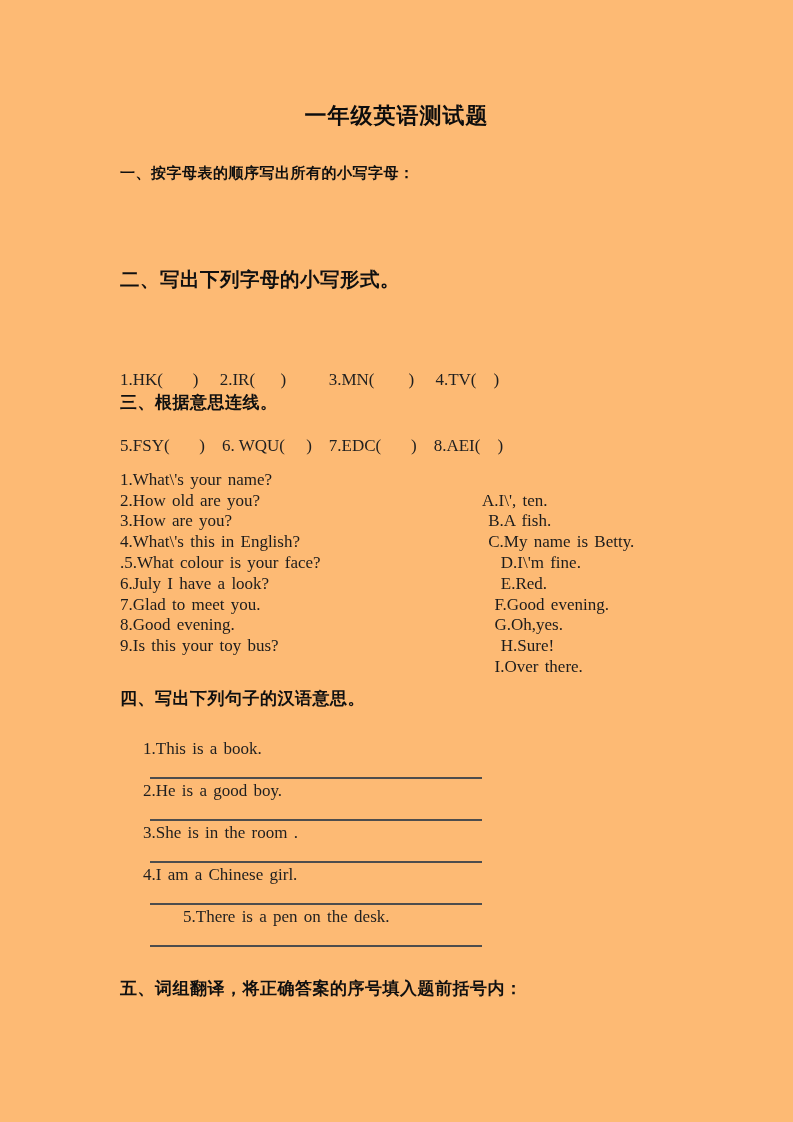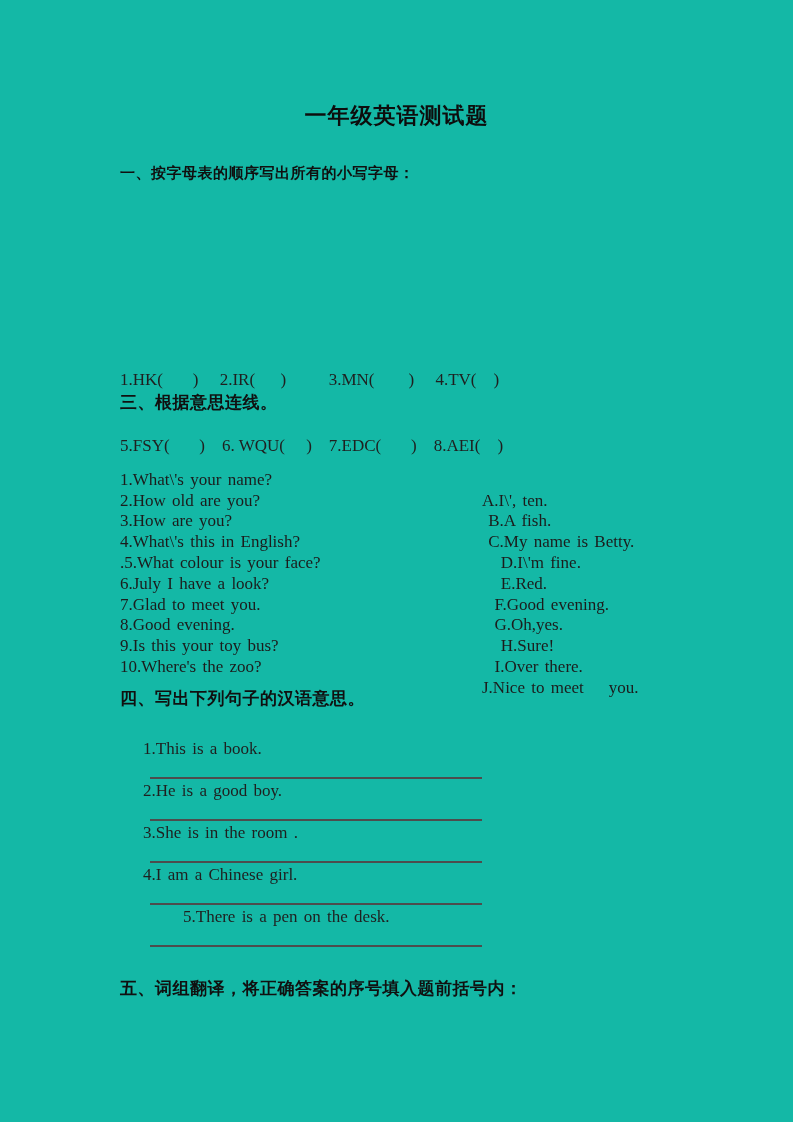--- a/index.html
+++ b/index.html
@@ -1,21 +1,21 @@
 <!DOCTYPE html>
 <html><head>
 <meta charset="utf-8">
 <style>
   * { box-sizing: border-box; }
   html, body { margin: 0; padding: 0; background: #ffffff; }
   .page {
     position: relative;
     width: 793px;
     height: 1122px;
-    background: #14b8a6;
+    background: #fdba74;
     overflow: hidden;
     color: #1c1c1c;
     font-family: "Liberation Serif", "DejaVu Serif", serif;
   }
   .title {
     position: absolute;
     top: 101px;
     left: 0;
     width: 100%;
     margin: 0;
@@ -99,20 +99,21 @@
 </style>
 </head>
 <body>
 
 <main class="page">
 
   <h1 class="title">一年级英语测试题</h1>
 
   <div class="heading" id="heading-1">一、按字母表的顺序写出所有的小写字母：</div>
 
+  <div class="heading" id="heading-2">二、写出下列字母的小写形式。</div>
 
   <div class="letters-block">
     <div>1.HK(       )     2.IR(      )          3.MN(        )     4.TV(    )</div>
     <div>5.FSY(       )    6. WQU(     )    7.EDC(       )    8.AEI(    )</div>
   </div>
 
   <div class="heading" id="heading-3">三、根据意思连线。</div>
 
   <div class="match-block">
     <div class="match-row">
@@ -144,24 +145,20 @@
       <span class="match-right">  G.Oh,yes.</span>
     </div>
     <div class="match-row">
       <span class="match-left">8.Good evening.</span>
       <span class="match-right">   H.Sure!</span>
     </div>
     <div class="match-row">
       <span class="match-left">9.Is this your toy bus?</span>
       <span class="match-right">  I.Over there.</span>
     </div>
-    <div class="match-row">
-      <span class="match-left">10.Where's the zoo?</span>
-      <span class="match-right">J.Nice to meet    you.</span>
-    </div>
   </div>
 
   <div class="heading" id="heading-4">四、写出下列句子的汉语意思。</div>
 
   <div class="sentence" id="sentence-1">1.This is a book.</div>
   <div class="blank-line" id="blank-1"></div>
 
   <div class="sentence" id="sentence-2">2.He is a good boy.</div>
   <div class="blank-line" id="blank-2"></div>
 

